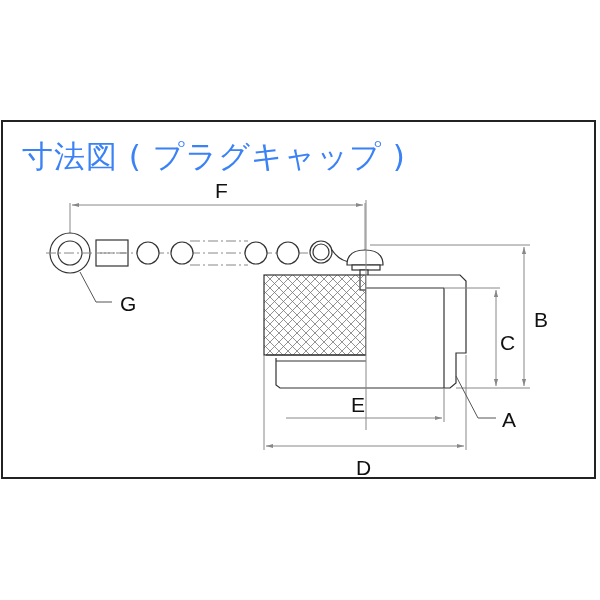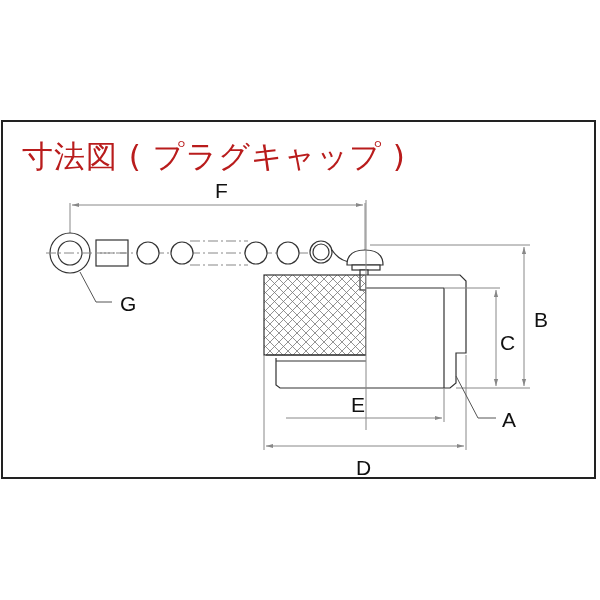--- a/index.html
+++ b/index.html
@@ -1,18 +1,18 @@
 <!DOCTYPE html>
 <html><head>
   <meta charset="utf-8">
   <style>
     html, body { margin: 0; padding: 0; background: #ffffff; }
     body { width: 600px; height: 600px; position: relative; overflow: hidden; font-family: "DejaVu Sans", sans-serif; }
     .frame { position: absolute; left: 1px; top: 120px; width: 595px; height: 359px; border: 2px solid #222; box-sizing: border-box; }
-    .title { position: absolute; left: 22px; top: 136px; font-size: 31px; color: #b91c1c; letter-spacing: 1px; font-family: "DejaVu Sans", sans-serif; white-space: nowrap; }
+    .title { position: absolute; left: 22px; top: 136px; font-size: 31px; color: #3b82f6; letter-spacing: 1px; font-family: "DejaVu Sans", sans-serif; white-space: nowrap; }
     svg { position: absolute; left: 0; top: 0; }
     .lbl { font-family: "Liberation Sans", sans-serif; font-size: 21px; fill: #111; }
   </style>
 </head>
 <body>
 
 <div class="frame"></div>
 <div class="title">寸法図 ( プラグキャップ )</div>
 
 <svg width="600" height="600" viewBox="0 0 600 600">

